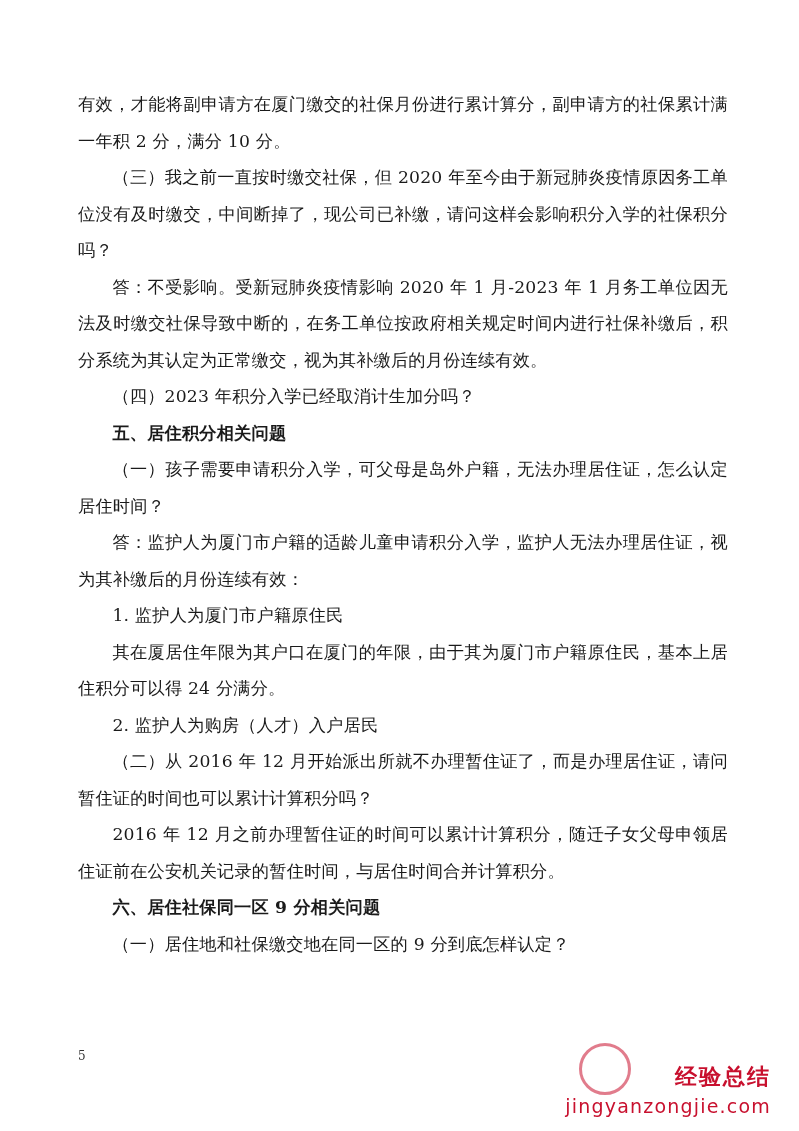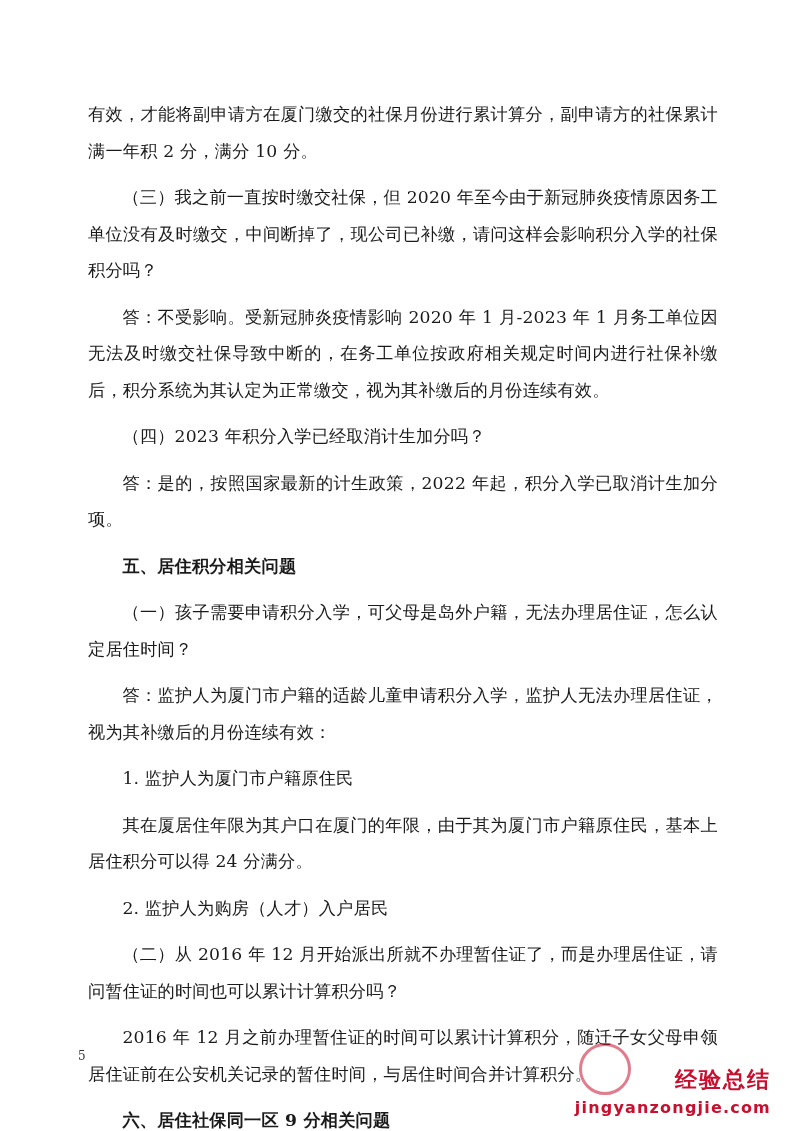--- a/index.html
+++ b/index.html
@@ -18,21 +18,21 @@
     background: #ffffff;
     overflow: hidden;
   }
   .content {
     position: absolute;
     left: 78px;
     top: 86px;
     width: 650px;
   }
   p {
-    margin: 10px;
+    margin: 0;
     font-size: 17.2px;
     line-height: 36.5px;
     color: #1a1a1a;
     text-align: justify;
     text-justify: inter-ideograph;
     letter-spacing: 0.2px;
   }
   p.indent {
     text-indent: 2em;
   }
@@ -63,27 +63,26 @@
     font-weight: bold;
     font-size: 22px;
     color: #c8102e;
     letter-spacing: 2px;
     line-height: 32px;
     white-space: nowrap;
     text-align: right;
   }
   .wm-sub {
     font-family: "DejaVu Sans", "Liberation Sans", sans-serif;
-    font-size: 16px;
+    font-size: 19px;
     color: #c8102e;
     letter-spacing: 1.2px;
     margin-top: 2px;
     white-space: nowrap;
     text-align: right;
-    font-weight: bold;
   }
   .wm-stamp {
     position: absolute;
     right: 168px;
     bottom: 36px;
     width: 52px;
     height: 52px;
     border: 3px solid #c8102e;
     border-radius: 50%;
     opacity: 0.55;
@@ -92,21 +91,20 @@
 </head>
 <body>
 
 <div class="page">
 
   <div class="content">
     <p class="">有效，才能将副申请方在厦门缴交的社保月份进行累计算分，副申请方的社保累计满一年积 2 分，满分 10 分。</p>
     <p class="bold indent">（三）我之前一直按时缴交社保，但 2020 年至今由于新冠肺炎疫情原因务工单位没有及时缴交，中间断掉了，现公司已补缴，请问这样会影响积分入学的社保积分吗？</p>
     <p class="indent">答：不受影响。受新冠肺炎疫情影响 2020 年 1 月-2023 年 1 月务工单位因无法及时缴交社保导致中断的，在务工单位按政府相关规定时间内进行社保补缴后，积分系统为其认定为正常缴交，视为其补缴后的月份连续有效。</p>
     <p class="bold indent">（四）2023 年积分入学已经取消计生加分吗？</p>
-    <p class="indent">答：是的，按照国家最新的计生政策，2022 年起，积分入学已取消计生加分项。</p>
     <p class="heading">五、居住积分相关问题</p>
     <p class="bold indent">（一）孩子需要申请积分入学，可父母是岛外户籍，无法办理居住证，怎么认定居住时间？</p>
     <p class="indent">答：监护人为厦门市户籍的适龄儿童申请积分入学，监护人无法办理居住证，视为其补缴后的月份连续有效：</p>
     <p class="bold indent">1. 监护人为厦门市户籍原住民</p>
     <p class="indent">其在厦居住年限为其户口在厦门的年限，由于其为厦门市户籍原住民，基本上居住积分可以得 24 分满分。</p>
     <p class="bold indent">2. 监护人为购房（人才）入户居民</p>
     <p class="bold indent">（二）从 2016 年 12 月开始派出所就不办理暂住证了，而是办理居住证，请问暂住证的时间也可以累计计算积分吗？</p>
     <p class="indent">2016 年 12 月之前办理暂住证的时间可以累计计算积分，随迁子女父母申领居住证前在公安机关记录的暂住时间，与居住时间合并计算积分。</p>
     <p class="heading">六、居住社保同一区 9 分相关问题</p>
     <p class="bold indent">（一）居住地和社保缴交地在同一区的 9 分到底怎样认定？</p>

